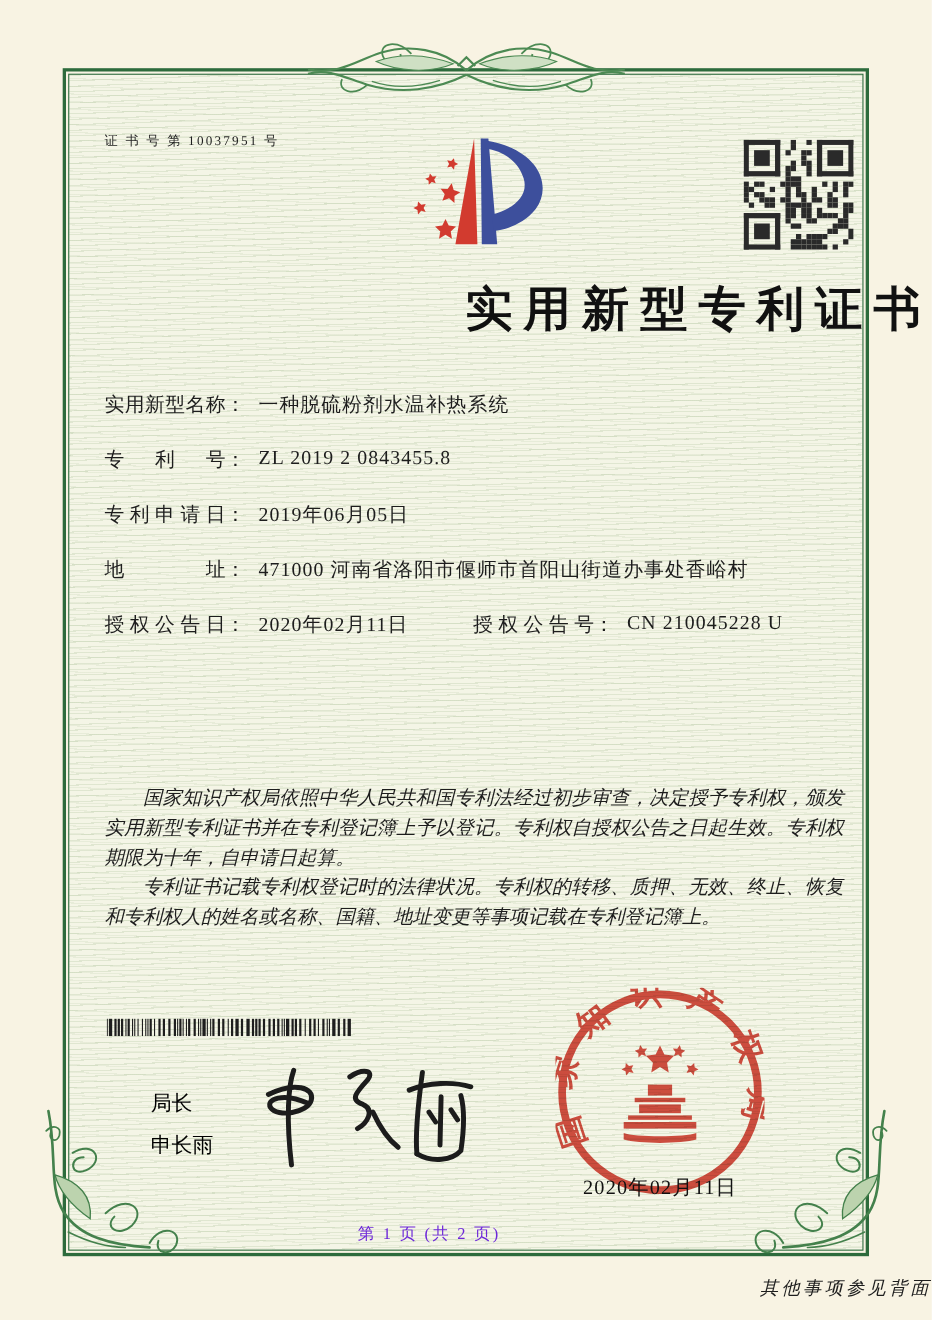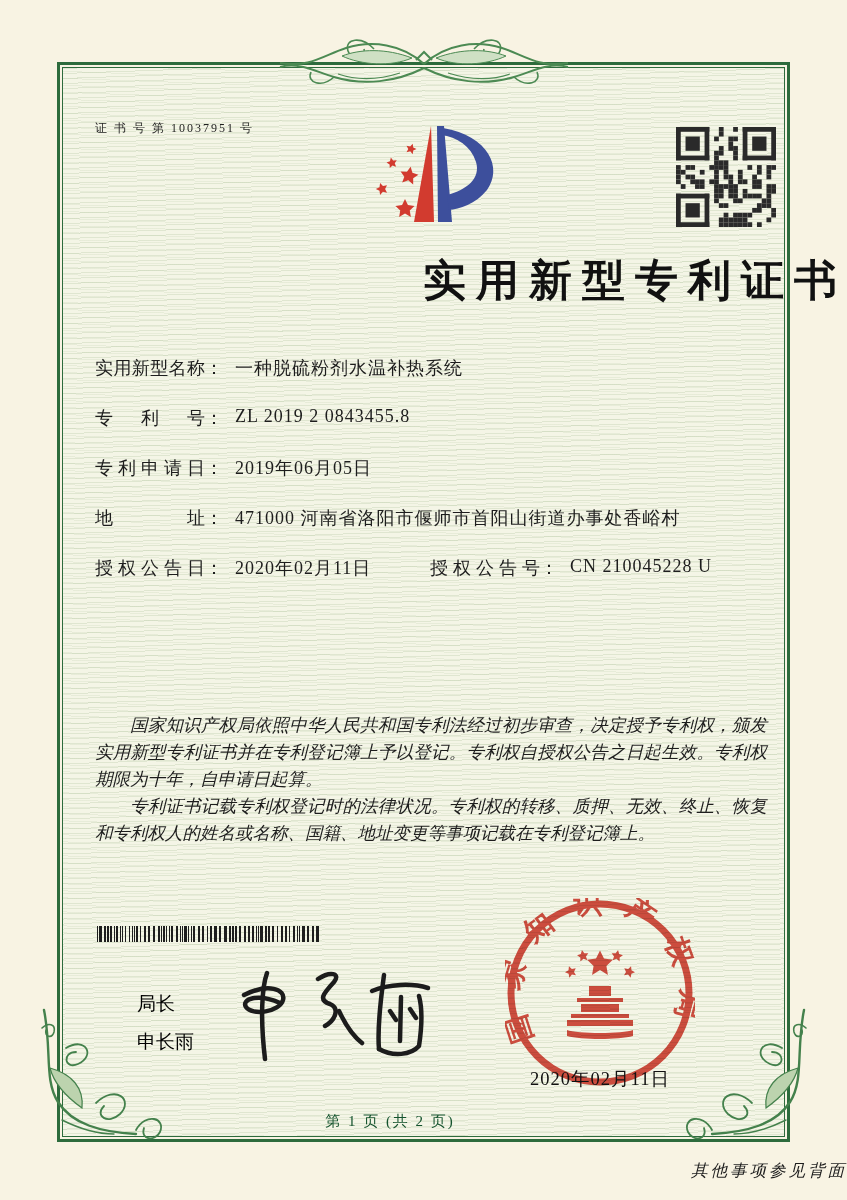--- a/index.html
+++ b/index.html
@@ -48,21 +48,21 @@
   .barcode{position:absolute;left:97px;top:926px;width:226px;height:16px;}
   .director{position:absolute;left:95px;top:985px;font-size:19px;line-height:38px;color:#000000;margin-left:42px;}
   .signature{position:absolute;left:222px;top:955px;width:215px;height:115px;}
   .seal{position:absolute;left:505px;top:898px;width:190px;height:190px;opacity:.88;mix-blend-mode:multiply;}
   .seal-date{
     position:absolute;left:505px;top:1066px;width:190px;text-align:center;
     font-size:18.5px;letter-spacing:1px;color:#111;
   }
   .page-info{
     position:absolute;left:0;top:1112px;width:780px;text-align:center;
-    font-size:15px;color:#14532d;letter-spacing:2px;
+    font-size:15px;color:#6d28d9;letter-spacing:2px;
   }
   .back-note{
     position:absolute;left:0;top:1160px;width:847px;text-align:right;
     font-size:16.5px;color:#1d1d1d;letter-spacing:3px;font-style:italic;
   }
   .ornament-top{position:absolute;left:278px;top:28px;width:292px;height:70px;}
   .flourish{position:absolute;width:150px;height:150px;}
   .flourish.bl{left:36px;top:1008px;}
   .flourish.br{left:662px;top:1008px;transform:scaleX(-1);}
   svg{display:block;}

